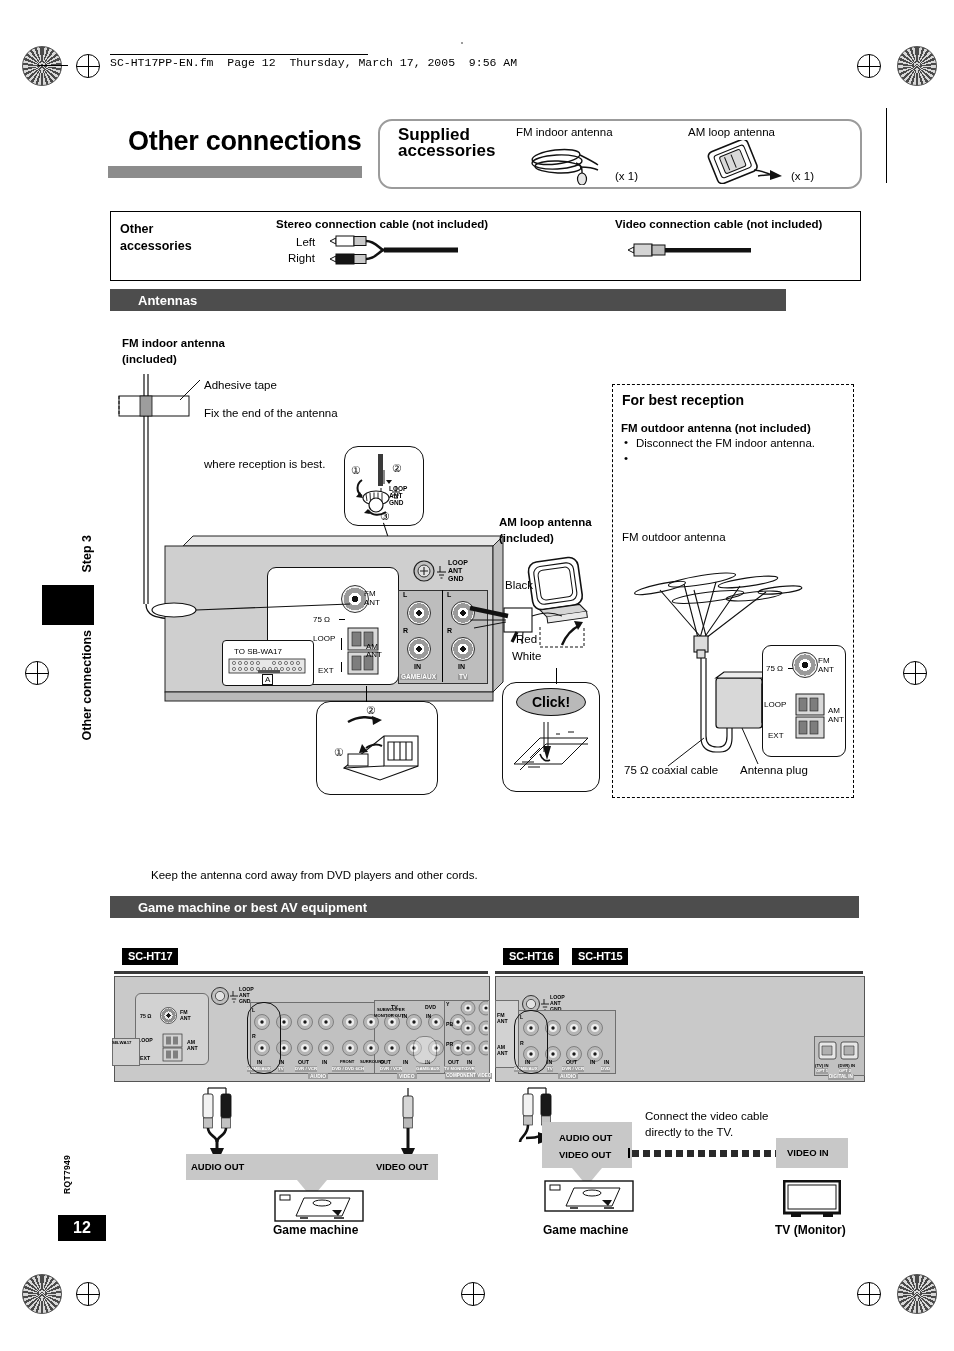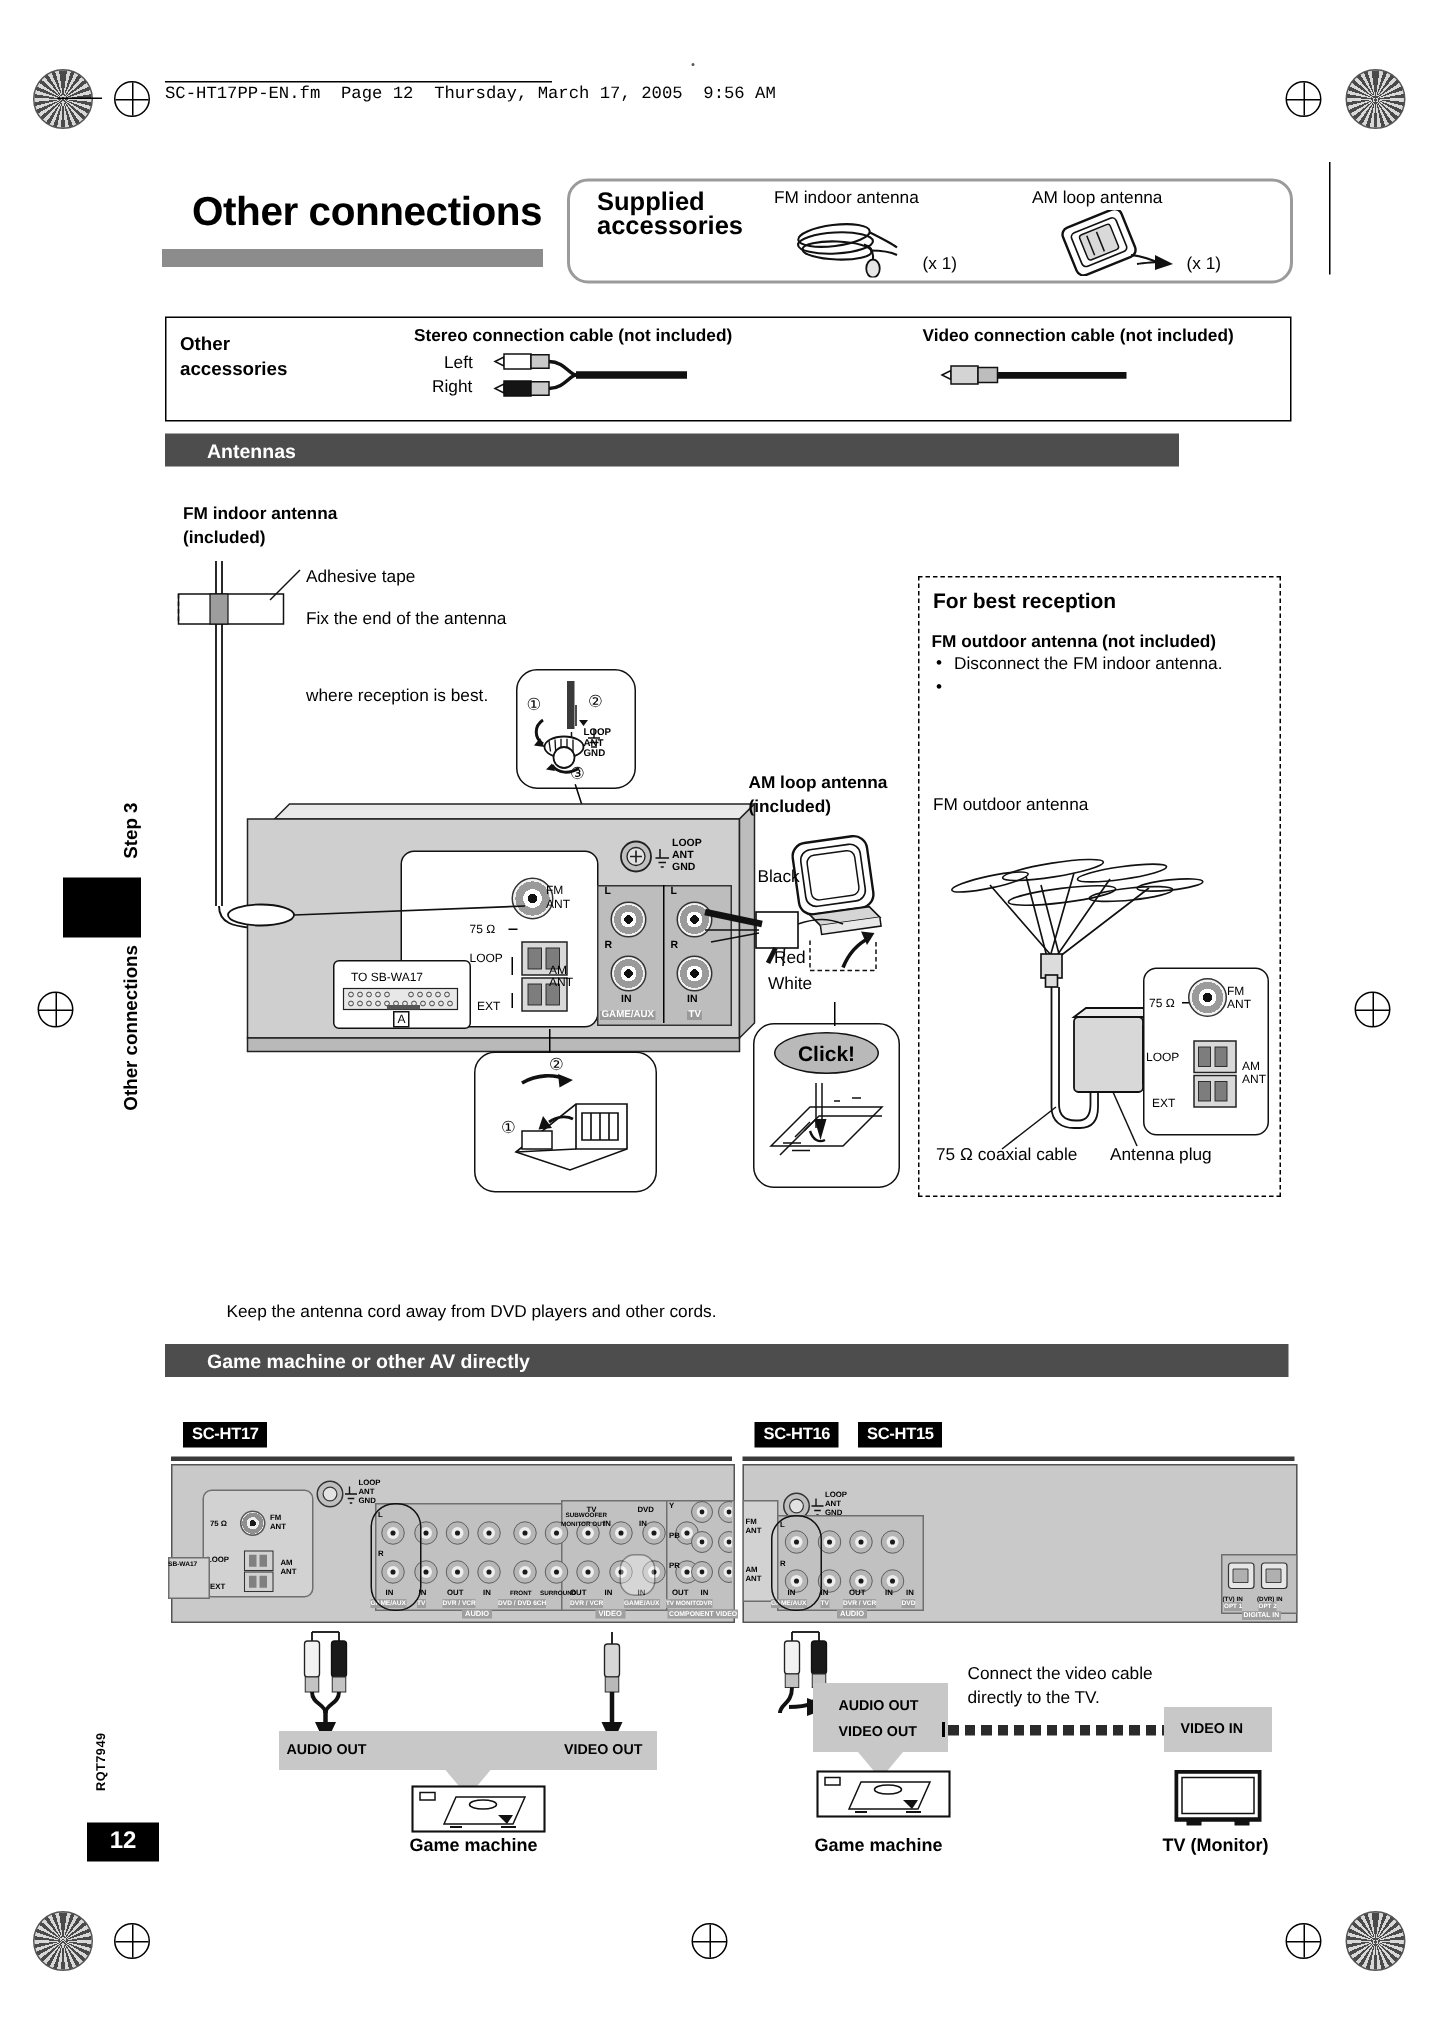--- a/index.html
+++ b/index.html
@@ -494,21 +494,21 @@
         <rect x="16" y="6" width="8" height="13"></rect>
       <rect x="5" y="29" width="8" height="13"></rect>
         <rect x="16" y="29" width="8" height="13"></rect>
     </g>
   </svg>
   <div class="txt-s" style="left:828px;top:706px;">AM</div>
   <div class="txt-s" style="left:828px;top:715px;">ANT</div>
 
   <div class="txt" style="left:151px;top:820px;margin-top:48px;">Keep the antenna cord away from DVD players and other cords.</div>
 
-  <div class="sect-bar" style="left:110px;top:896px;width:749px;height:22px;">Game machine or other AV directly</div>
+  <div class="sect-bar" style="left:110px;top:896px;width:749px;height:22px;">Game machine or best AV equipment</div>
 
   <div class="badge" style="left:122px;top:948px;">SC-HT17</div>
   <div class="badge" style="left:503px;top:948px;">SC-HT16</div>
   <div class="badge" style="left:572px;top:948px;">SC-HT15</div>
 
   <div class="rear-topline" style="left:114px;top:971px;width:374px;height:3px;"></div>
   <div class="rear-strip" style="left:114px;top:976px;width:374px;height:104px;"></div>
 
   <svg style="position:absolute;left:209px;top:985px;" width="40" height="22" viewBox="0 0 40 22">
     <circle cx="11" cy="11" r="8.5" fill="#bfbfbf" stroke="#333" stroke-width="1"></circle>

